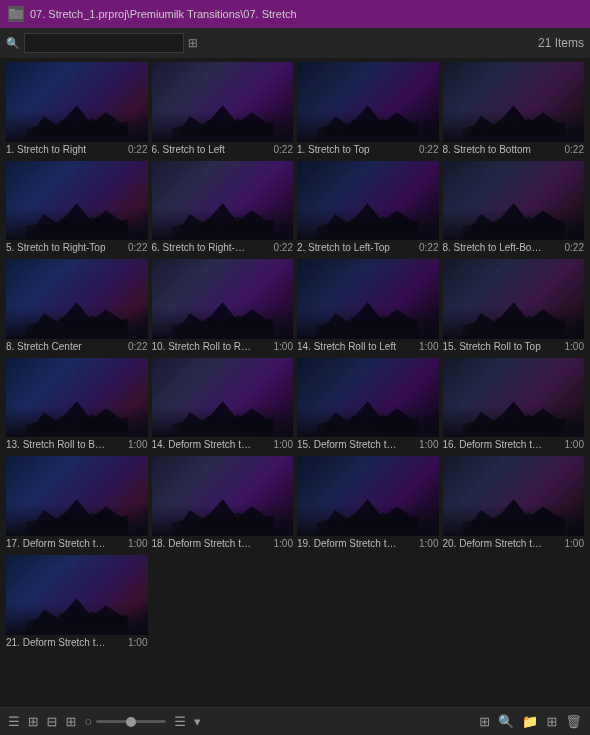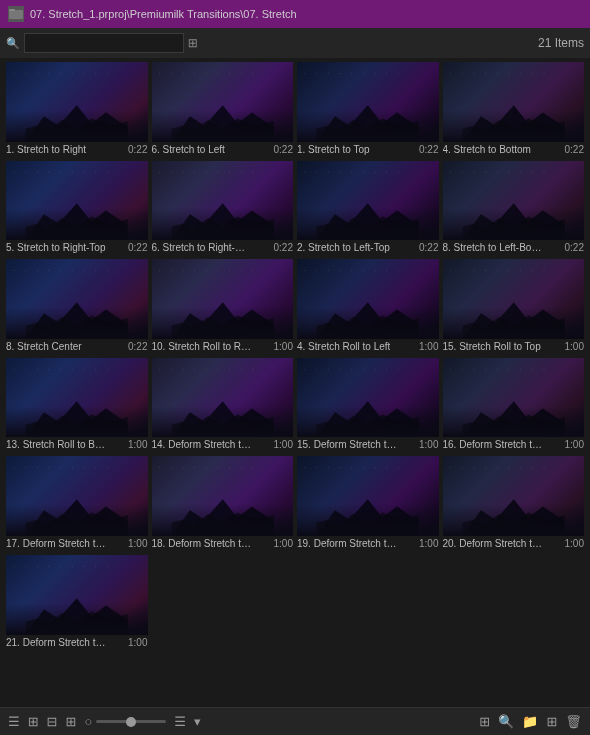--- a/index.html
+++ b/index.html
@@ -273,21 +273,21 @@
     </div>
   </div>
       <div class="grid-item">
     <div class="thumb thumb-var4">
       <svg viewBox="0 0 140 60" xmlns="http://www.w3.org/2000/svg" style="position:absolute;bottom:0;left:0;width:100%;height:55%">
     <polygon points="0,60 25,25 45,38 70,10 90,35 110,20 140,40 140,60" fill="rgba(5,5,15,0.85)"></polygon>
     <polygon points="0,60 0,42 15,38 30,45 50,30 70,42 90,28 115,38 140,32 140,60" fill="rgba(5,5,12,0.7)"></polygon>
   </svg>
     </div>
     <div class="item-label">
-      <span class="item-name">4. Stretch to Bottom</span>
+      <span class="item-name">8. Stretch to Bottom</span>
       <span class="item-duration">0:22</span>
     </div>
   </div>
       <div class="grid-item">
     <div class="thumb thumb-var1">
       <svg viewBox="0 0 140 60" xmlns="http://www.w3.org/2000/svg" style="position:absolute;bottom:0;left:0;width:100%;height:55%">
     <polygon points="0,60 25,25 45,38 70,10 90,35 110,20 140,40 140,60" fill="rgba(5,5,15,0.85)"></polygon>
     <polygon points="0,60 0,42 15,38 30,45 50,30 70,42 90,28 115,38 140,32 140,60" fill="rgba(5,5,12,0.7)"></polygon>
   </svg>
     </div>
@@ -357,21 +357,21 @@
     </div>
   </div>
       <div class="grid-item">
     <div class="thumb thumb-var3">
       <svg viewBox="0 0 140 60" xmlns="http://www.w3.org/2000/svg" style="position:absolute;bottom:0;left:0;width:100%;height:55%">
     <polygon points="0,60 25,25 45,38 70,10 90,35 110,20 140,40 140,60" fill="rgba(5,5,15,0.85)"></polygon>
     <polygon points="0,60 0,42 15,38 30,45 50,30 70,42 90,28 115,38 140,32 140,60" fill="rgba(5,5,12,0.7)"></polygon>
   </svg>
     </div>
     <div class="item-label">
-      <span class="item-name">4. Stretch Roll to Left</span>
+      <span class="item-name">14. Stretch Roll to Left</span>
       <span class="item-duration">1:00</span>
     </div>
   </div>
       <div class="grid-item">
     <div class="thumb thumb-var4">
       <svg viewBox="0 0 140 60" xmlns="http://www.w3.org/2000/svg" style="position:absolute;bottom:0;left:0;width:100%;height:55%">
     <polygon points="0,60 25,25 45,38 70,10 90,35 110,20 140,40 140,60" fill="rgba(5,5,15,0.85)"></polygon>
     <polygon points="0,60 0,42 15,38 30,45 50,30 70,42 90,28 115,38 140,32 140,60" fill="rgba(5,5,12,0.7)"></polygon>
   </svg>
     </div>

